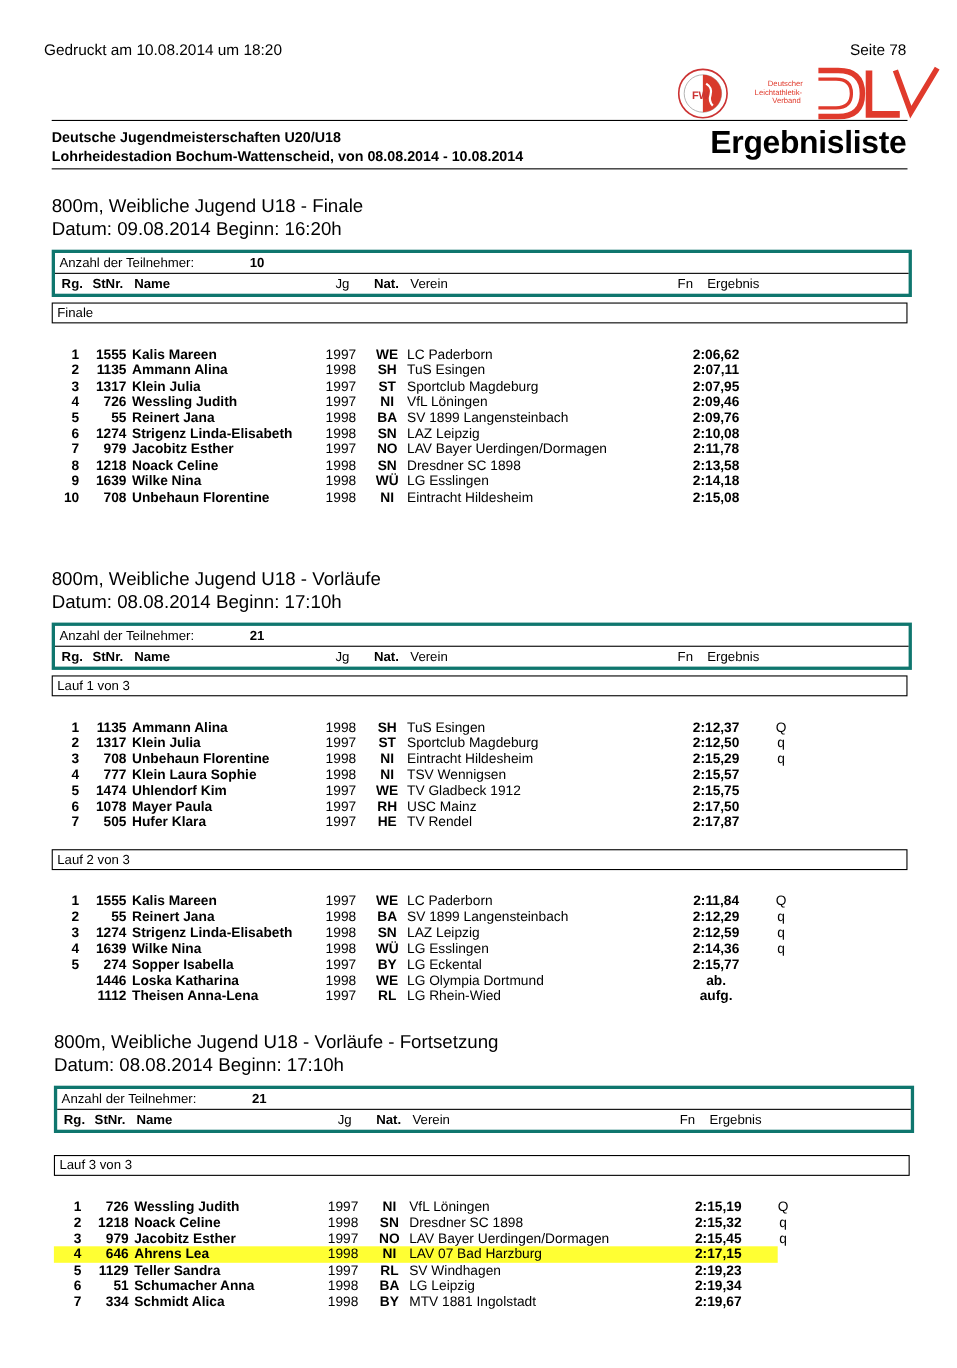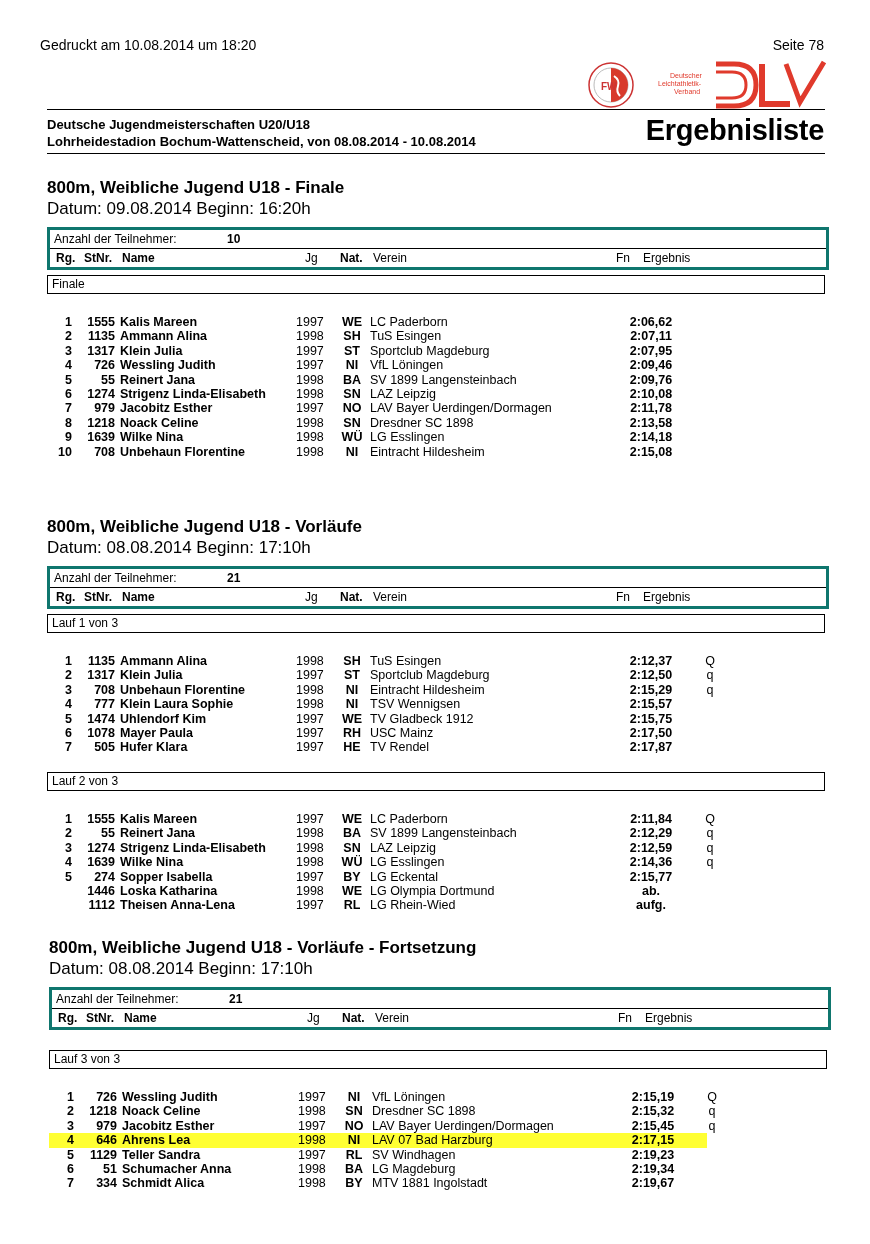--- a/index.html
+++ b/index.html
@@ -1,25 +1,25 @@
 <!DOCTYPE html>
 <html><head>
 <meta charset="utf-8">
 <style>
   html, body { margin: 0; padding: 0; background: #ffffff; }
   body { width: 870px; height: 1244px; position: relative; overflow: hidden;
          font-family: "Liberation Sans", sans-serif; color: #000; }
   .abs { position: absolute; }
   .printed { left: 40px; top: 37px; font-size: 14px; }
   .page-no { right: 46px; top: 37px; font-size: 14px; }
-  .logo-wrap { left: 588px; top: 60px; width: 240px; height: 50px; }
+  .logo-wrap { left: 616px; top: 60px; width: 240px; height: 50px; }
   .rule { position: absolute; left: 47px; width: 778px; height: 1px; background: #000; }
   .meet { left: 47px; top: 116px; font-size: 13px; font-weight: bold; line-height: 17px; }
   .big-title { right: 46px; top: 114px; font-size: 29px; font-weight: bold; letter-spacing: -0.3px; }
-  .sec-title { position: absolute; left: 47px; font-size: 17px; font-weight: bold; text-align: right; }
+  .sec-title { position: absolute; left: 47px; font-size: 17px; font-weight: normal; text-align: right; }
   .sec-date { position: absolute; left: 47px; font-size: 17px; }
   .hdrbox { position: absolute; left: 47px; width: 776px; border: 3px solid #0f766e; font-size: 12px; }
   .hdrbox .r1 { height: 18px; line-height: 18px; border-bottom: 1px solid #000; position: relative; }
   .hdrbox .r2 { height: 18px; line-height: 18px; position: relative; font-weight: bold; }
   .hdrbox span { position: absolute; top: 0; }
   .laufbox { position: absolute; left: 47px; width: 776px; height: 17px; line-height: 17px;
              border: 1px solid #000; font-size: 12px; }
   .laufbox span { position: absolute; left: 4px; }
   .rows { position: absolute; left: 47px; width: 780px; font-size: 12.5px; }
   .row { position: relative; height: 14.4px; line-height: 14.4px; }
@@ -431,21 +431,21 @@
       <span class="c-ver">SV Windhagen</span>
       <span class="c-erg">2:19,23</span>
       <span class="c-q"></span>
     </div>
     <div class="row">
       <span class="c-rg">6</span>
       <span class="c-st">51</span>
       <span class="c-nm">Schumacher Anna</span>
       <span class="c-jg">1998</span>
       <span class="c-nat">BA</span>
-      <span class="c-ver">LG Magdeburg</span>
+      <span class="c-ver">LG Leipzig</span>
       <span class="c-erg">2:19,34</span>
       <span class="c-q"></span>
     </div>
     <div class="row">
       <span class="c-rg">7</span>
       <span class="c-st">334</span>
       <span class="c-nm">Schmidt Alica</span>
       <span class="c-jg">1998</span>
       <span class="c-nat">BY</span>
       <span class="c-ver">MTV 1881 Ingolstadt</span>

